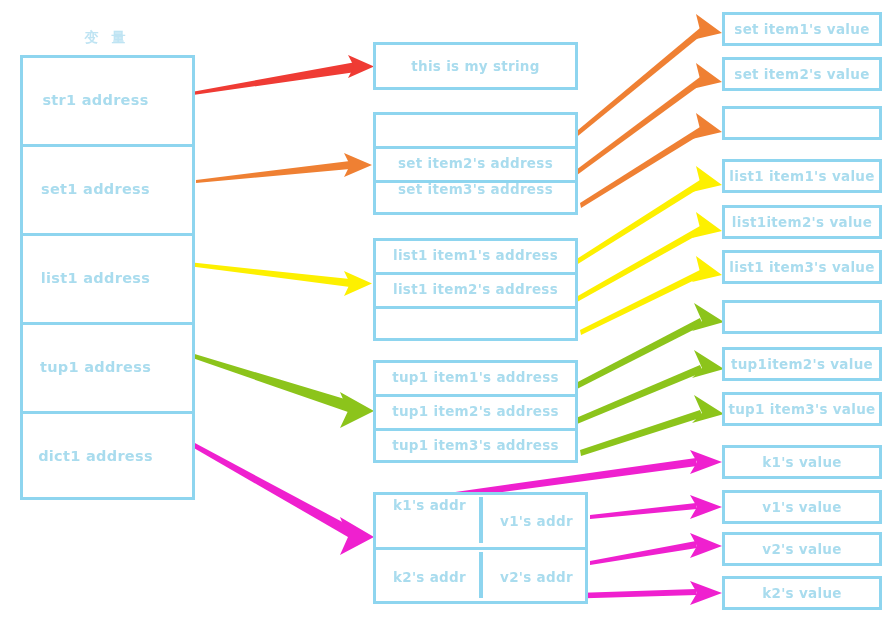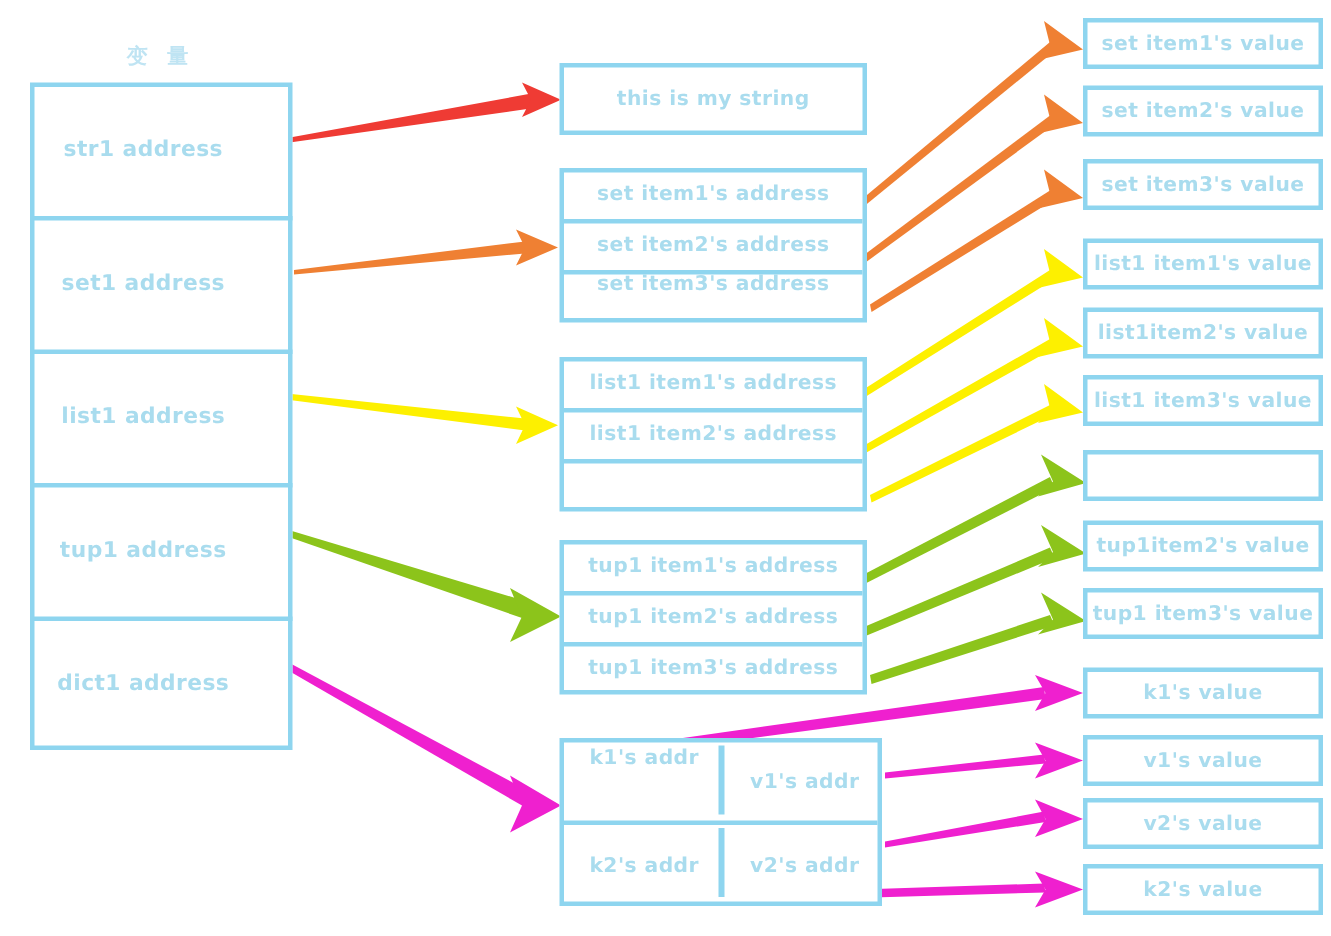--- a/index.html
+++ b/index.html
@@ -170,21 +170,20 @@
   <div class="cell var-cell" style="top:233px;">list1 address</div>
   <div class="cell var-cell" style="top:322px;">tup1 address</div>
   <div class="cell var-cell" style="top:411px;">dict1 address</div>
 
   <div class="box mid-group" id="mid-str"></div>
   <div class="cell mid-cell str">this is my string</div>
 
   <div class="box mid-group" id="mid-set"></div>
   <div class="divider" style="left:376px;top:146px;width:199px;height:3px;"></div>
   <div class="divider" style="left:376px;top:180px;width:199px;height:3px;"></div>
-  <div class="cell mid-cell set" style="top:112px;">set item1's address</div>
   <div class="cell mid-cell set" style="top:146px;">set item2's address</div>
   <div class="cell mid-cell set" style="top:172px;">set item3's address</div>
 
   <div class="box mid-group" id="mid-list"></div>
   <div class="divider" style="left:376px;top:272px;width:199px;height:3px;"></div>
   <div class="divider" style="left:376px;top:306px;width:199px;height:3px;"></div>
   <div class="cell mid-cell list" style="top:238px;">list1  item1's address</div>
   <div class="cell mid-cell list" style="top:272px;">list1  item2's address</div>
 
   <div class="box mid-group" id="mid-tup"></div>
@@ -203,21 +202,20 @@
   <div class="cell dict-cell" style="left:376px;top:549px;">k2's addr</div>
   <div class="cell dict-cell" style="left:483px;top:549px;">v2's addr</div>
 
   <div class="box val-box" style="top:12px;"></div>
   <div class="cell val-cell" style="top:12px;">set item1's value</div>
 
   <div class="box val-box" style="top:57px;"></div>
   <div class="cell val-cell" style="top:57px;">set item2's value</div>
 
   <div class="box val-box" style="top:106px;"></div>
-  <div class="cell val-cell" style="top:106px;">set item3's value</div>
 
   <div class="box val-box" style="top:159px;"></div>
   <div class="cell val-cell" style="top:159px;">list1 item1's value</div>
 
   <div class="box val-box" style="top:205px;"></div>
   <div class="cell val-cell" style="top:205px;">list1item2's value</div>
 
   <div class="box val-box" style="top:250px;"></div>
   <div class="cell val-cell" style="top:250px;">list1 item3's value</div>
 

